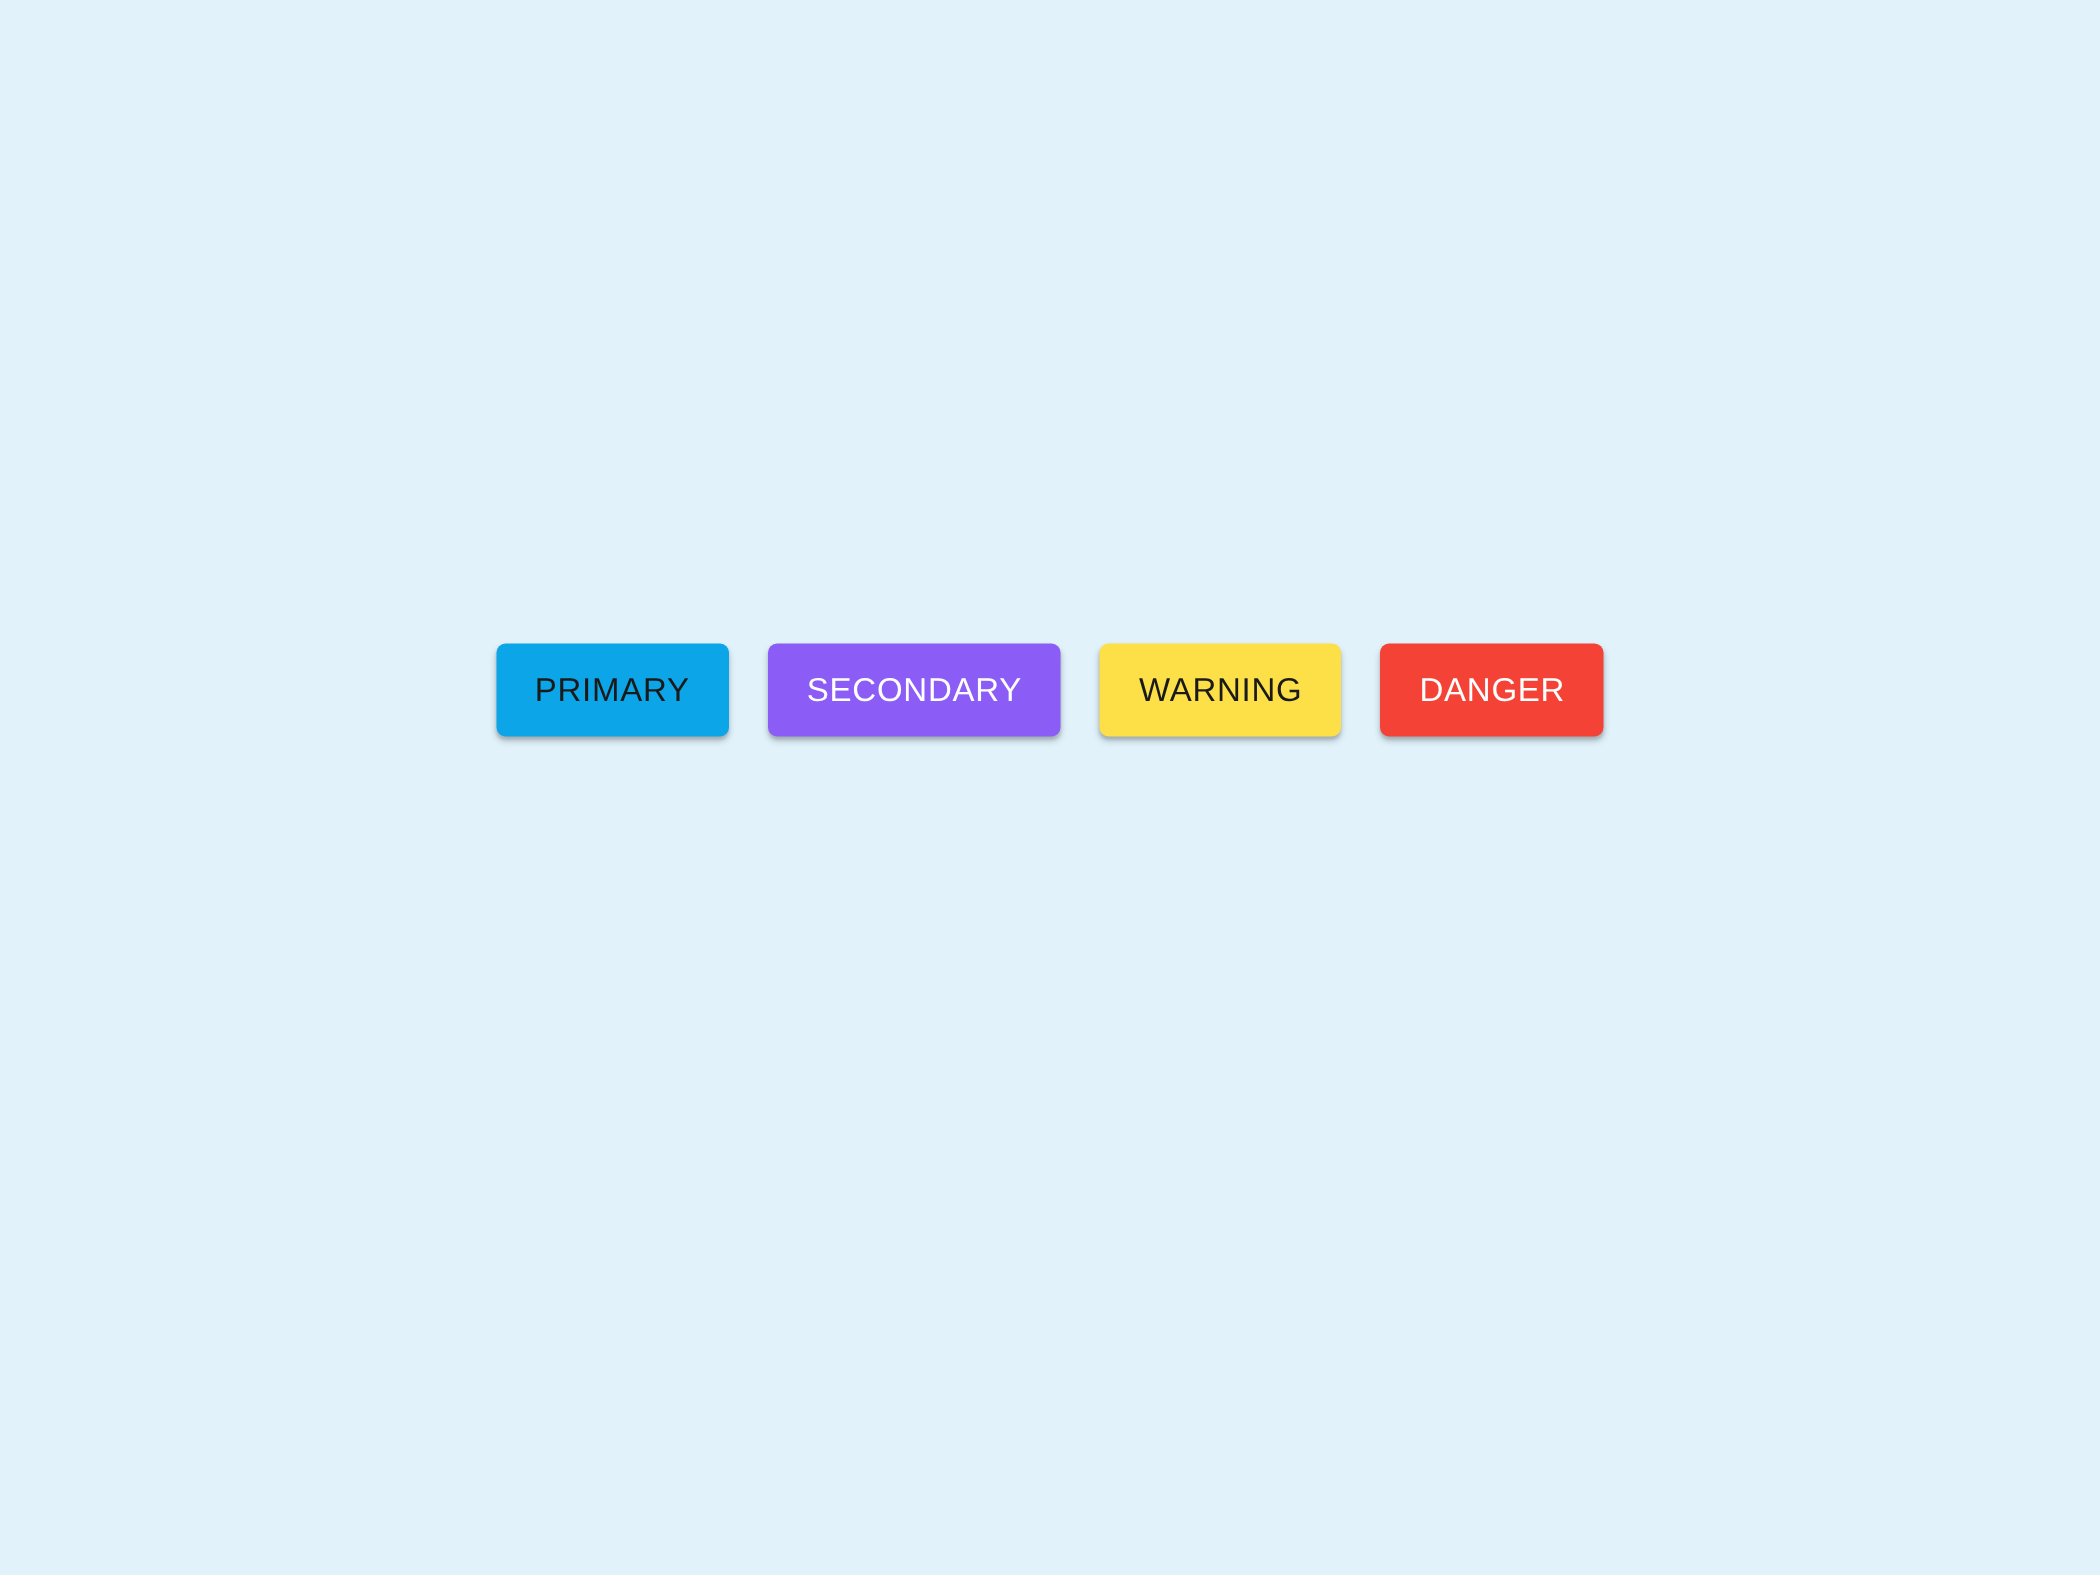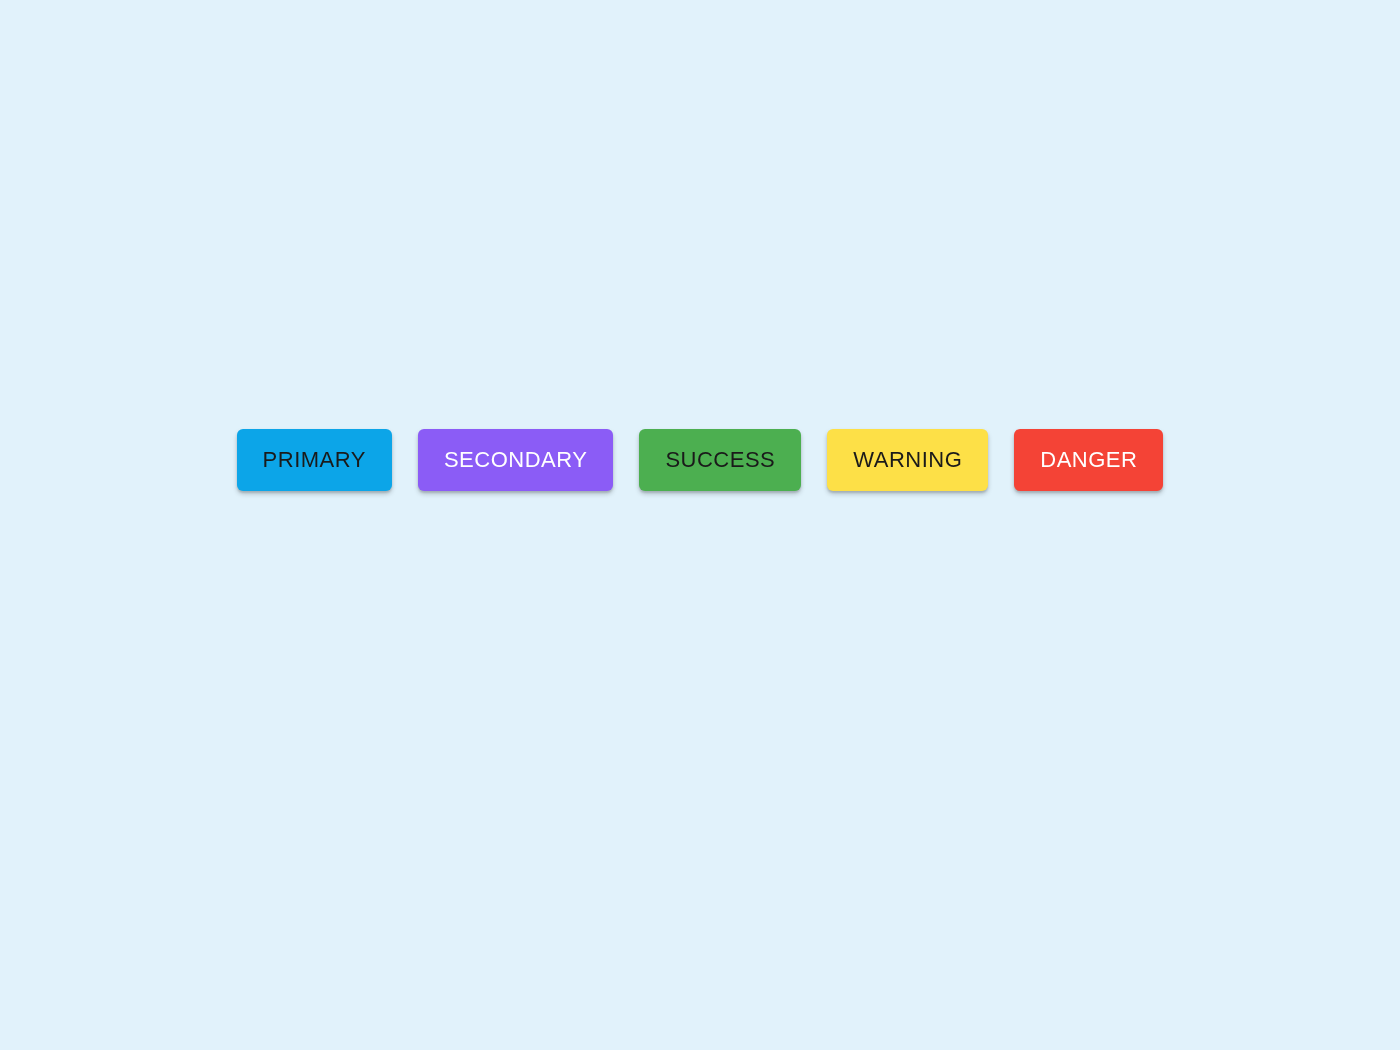--- a/index.html
+++ b/index.html
@@ -53,16 +53,15 @@
       background-color: #F44336;
       color: #ffffff;
     }
   </style>
 </head>
 <body>
 
 <div class="button-row">
   <button class="btn btn-primary">PRIMARY</button>
   <button class="btn btn-secondary">SECONDARY</button>
-  <button class="btn btn-success">SUCCESS</button>
   <button class="btn btn-warning">WARNING</button>
   <button class="btn btn-danger">DANGER</button>
 </div>
 
 </body></html>

